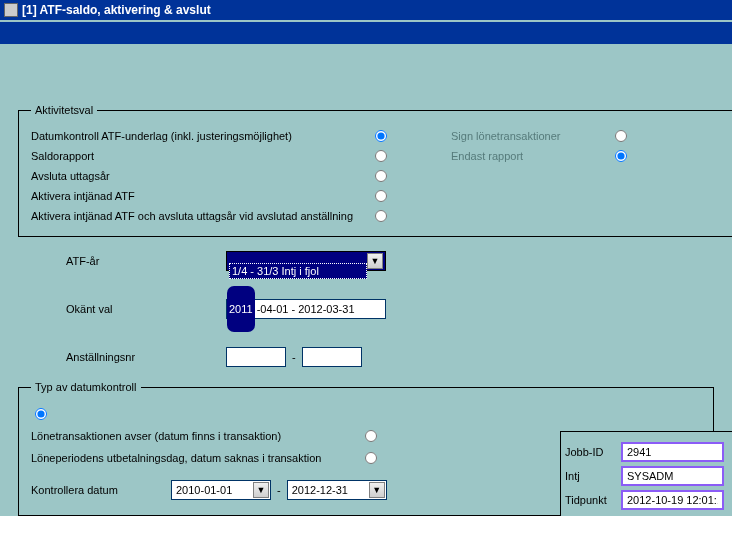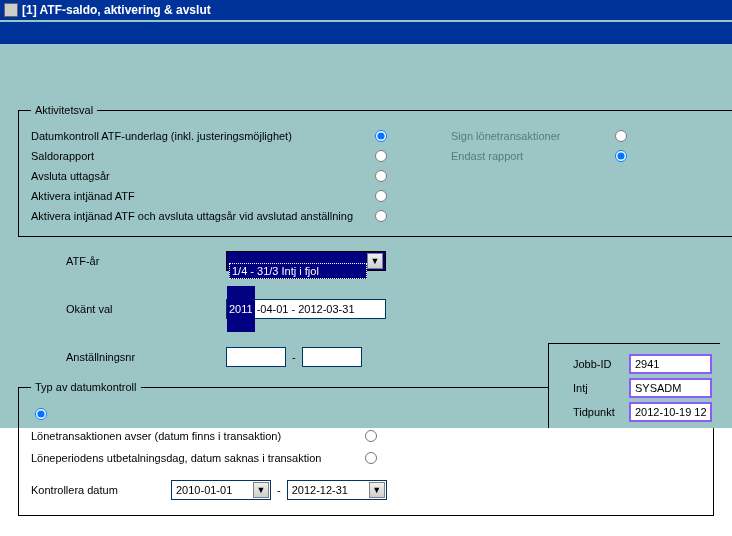--- a/index.html
+++ b/index.html
@@ -7,21 +7,21 @@
   body {
     font-family: Tahoma, Arial, sans-serif;
     font-size: 11px;
     background: #ffffff;
     width: 732px;
     height: 536px;
     overflow: hidden;
   }
   .window {
     width: 732px;
-    height: 428px;
+    height: 516px;
     background: #9cc6c6;
     position: relative;
   }
   .titlebar {
     background: #003399;
     color: #ffffff;
     height: 20px;
     display: flex;
     align-items: center;
     padding: 0 4px;
@@ -155,20 +155,21 @@
     align-items: center;
     width: 160px;
     height: 20px;
     border: 1px solid #003366;
     background: #ffffff;
   }
   .okant .part {
     padding: 17px 2px;
     font-size: 11px;
     color: #000;
+    border-radius: 7px;
   }
   .okant .highlight {
     background: #000080;
     color: #fff;
   }
   .group2 {
     margin-top: 40px;
   }
   .radio-row {
     display: flex;
@@ -206,28 +207,28 @@
     background: linear-gradient(#f0f0f0,#cfcfcf);
     border: 1px solid #808080;
     display: flex;
     align-items: center;
     justify-content: center;
     font-size: 9px;
     margin-right: 1px;
   }
   .status-panel {
     position: absolute;
-    right: 12px;
+    right: 0;
     bottom: 0;
     width: 172px;
     border: 1px solid #000;
     border-right: none;
     border-bottom: none;
     background: #9cc6c6;
-    padding: 8px 8px 4px 24px;
+    padding: 8px 8px 4px 4px;
   }
   .status-row {
     display: flex;
     align-items: center;
     height: 24px;
   }
   .status-lbl {
     flex: 0 0 56px;
     font-size: 11px;
     color: #000;

